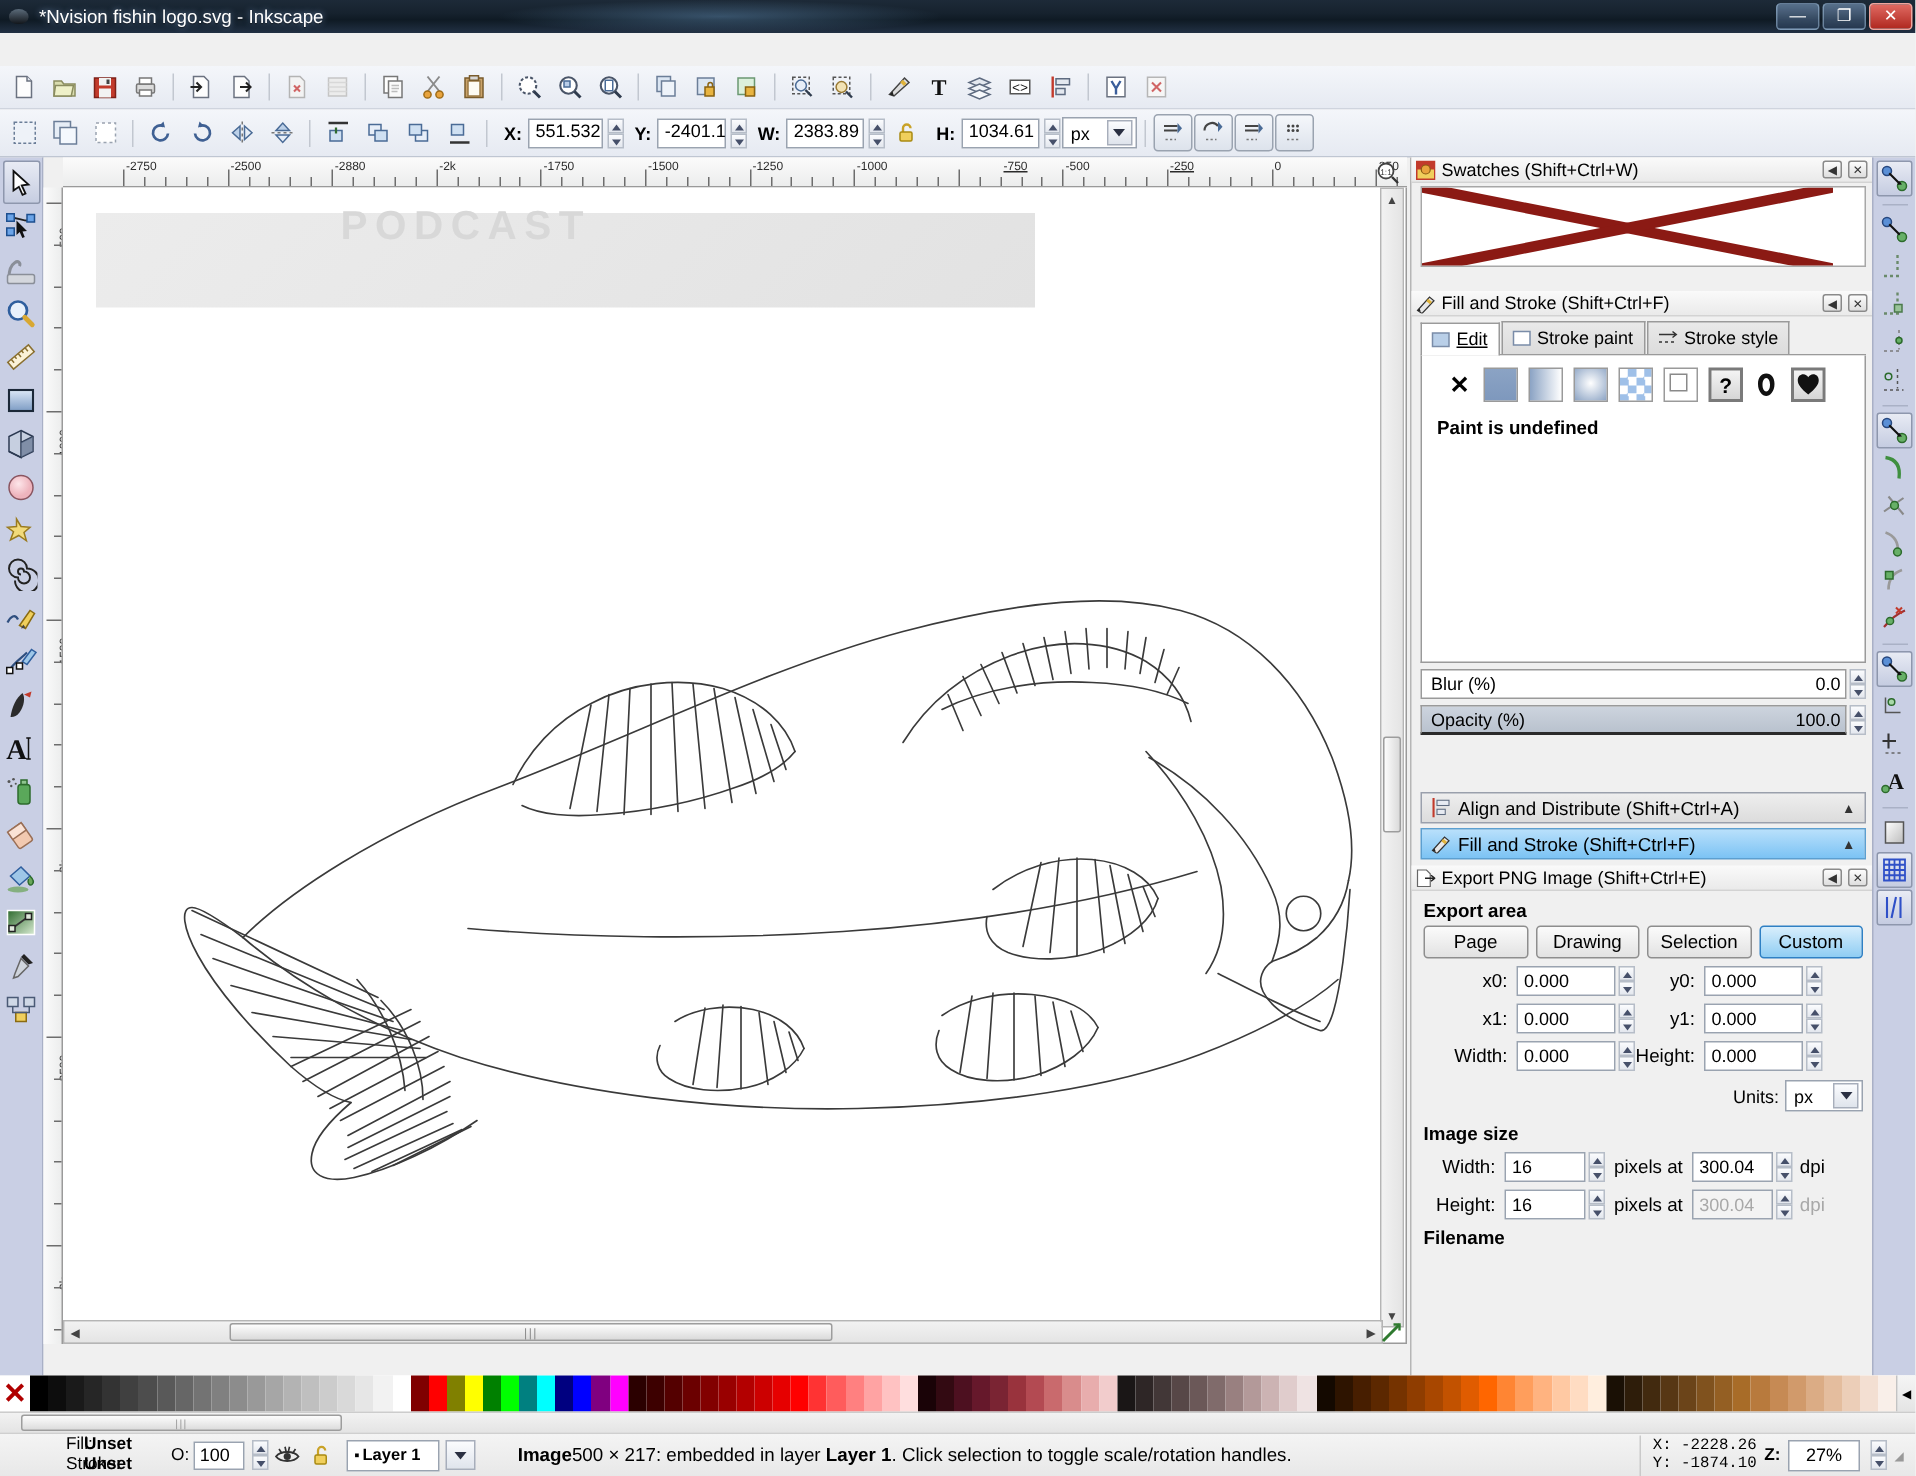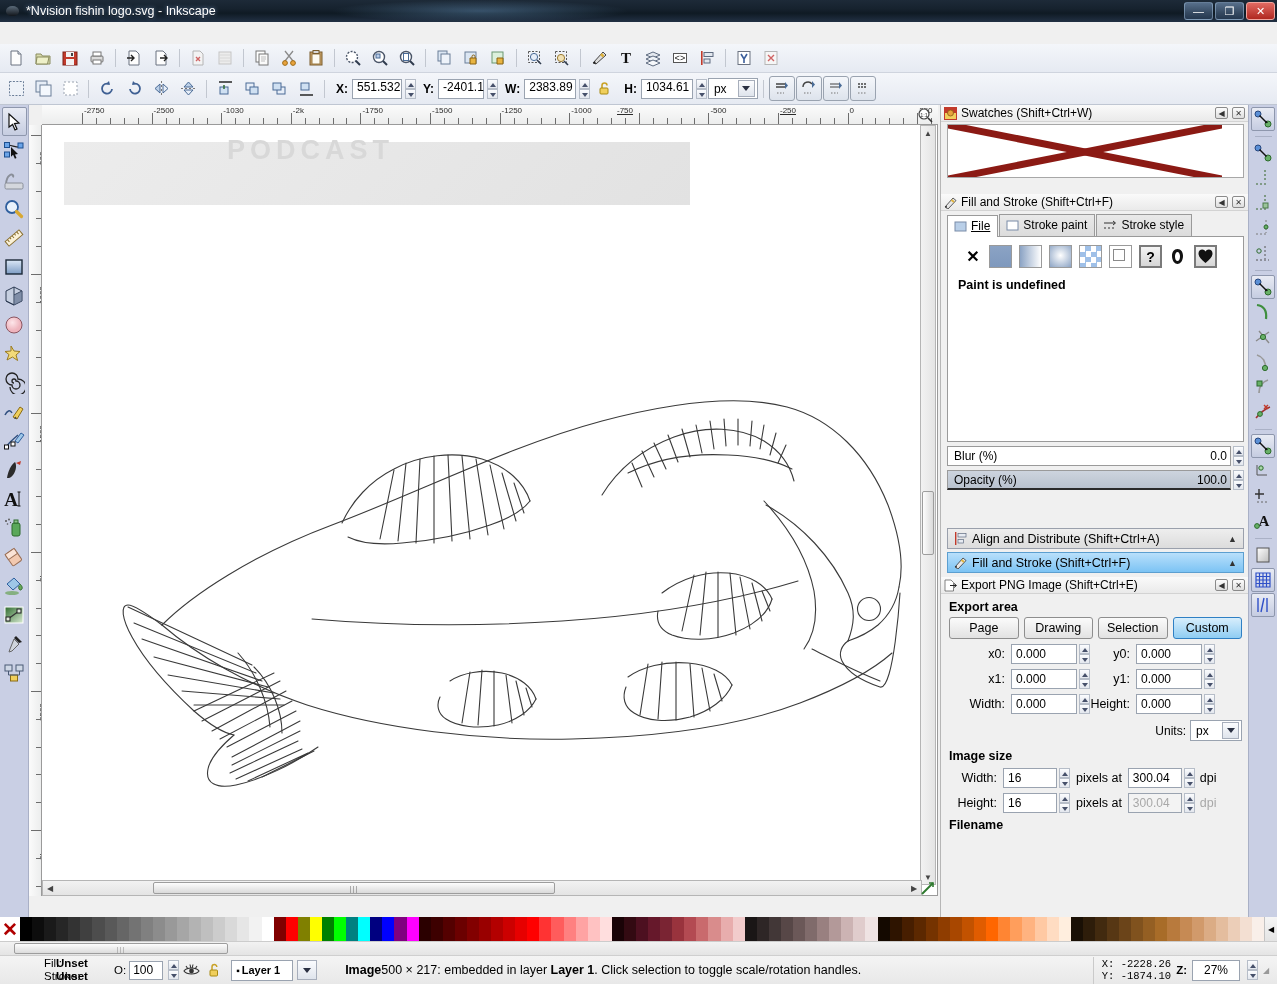--- a/index.html
+++ b/index.html
@@ -773,21 +773,21 @@
           <div class="rtick" style="left: 67.84px; top: 13px; width: 1px; height: 6px;"></div>
           <div class="rtick" style="left: 81.76px; top: 13px; width: 1px; height: 6px;"></div>
           <div class="rtick" style="left: 95.68px; top: 13px; width: 1px; height: 6px;"></div>
           <div class="rtick" style="left: 109.6px; top: 8px; width: 1px; height: 11px;"></div>
           <div class="rlabel" style="left: 111.6px; top: 1px;">-2500</div>
           <div class="rtick" style="left: 123.52px; top: 13px; width: 1px; height: 6px;"></div>
           <div class="rtick" style="left: 137.44px; top: 13px; width: 1px; height: 6px;"></div>
           <div class="rtick" style="left: 151.36px; top: 13px; width: 1px; height: 6px;"></div>
           <div class="rtick" style="left: 165.28px; top: 13px; width: 1px; height: 6px;"></div>
           <div class="rtick" style="left: 179.2px; top: 8px; width: 1px; height: 11px;"></div>
-          <div class="rlabel" style="left: 181.2px; top: 1px;">-1030</div>
+          <div class="rlabel" style="left: 181.2px; top: 1px;">-2880</div>
           <div class="rtick" style="left: 193.12px; top: 13px; width: 1px; height: 6px;"></div>
           <div class="rtick" style="left: 207.04px; top: 13px; width: 1px; height: 6px;"></div>
           <div class="rtick" style="left: 220.96px; top: 13px; width: 1px; height: 6px;"></div>
           <div class="rtick" style="left: 234.88px; top: 13px; width: 1px; height: 6px;"></div>
           <div class="rtick" style="left: 248.8px; top: 8px; width: 1px; height: 11px;"></div>
           <div class="rlabel" style="left: 250.8px; top: 1px;">-2k</div>
           <div class="rtick" style="left: 262.72px; top: 13px; width: 1px; height: 6px;"></div>
           <div class="rtick" style="left: 276.64px; top: 13px; width: 1px; height: 6px;"></div>
           <div class="rtick" style="left: 290.56px; top: 13px; width: 1px; height: 6px;"></div>
           <div class="rtick" style="left: 304.48px; top: 13px; width: 1px; height: 6px;"></div>
@@ -809,21 +809,21 @@
           <div class="rtick" style="left: 485.44px; top: 13px; width: 1px; height: 6px;"></div>
           <div class="rtick" style="left: 499.36px; top: 13px; width: 1px; height: 6px;"></div>
           <div class="rtick" style="left: 513.28px; top: 13px; width: 1px; height: 6px;"></div>
           <div class="rtick" style="left: 527.2px; top: 8px; width: 1px; height: 11px;"></div>
           <div class="rlabel" style="left: 529.2px; top: 1px;">-1000</div>
           <div class="rtick" style="left: 541.12px; top: 13px; width: 1px; height: 6px;"></div>
           <div class="rtick" style="left: 555.04px; top: 13px; width: 1px; height: 6px;"></div>
           <div class="rtick" style="left: 568.96px; top: 13px; width: 1px; height: 6px;"></div>
           <div class="rtick" style="left: 582.88px; top: 13px; width: 1px; height: 6px;"></div>
           <div class="rtick" style="left: 596.8px; top: 8px; width: 1px; height: 11px;"></div>
-          <div class="rlabel" style="left: 575px; top: 1px; text-decoration: underline;">-750</div>
+          <div class="rlabel" style="left: 627px; top: 1px; text-decoration: underline;">-750</div>
           <div class="rtick" style="left: 610.72px; top: 13px; width: 1px; height: 6px;"></div>
           <div class="rtick" style="left: 624.64px; top: 13px; width: 1px; height: 6px;"></div>
           <div class="rtick" style="left: 638.56px; top: 13px; width: 1px; height: 6px;"></div>
           <div class="rtick" style="left: 652.48px; top: 13px; width: 1px; height: 6px;"></div>
           <div class="rtick" style="left: 666.4px; top: 8px; width: 1px; height: 11px;"></div>
           <div class="rlabel" style="left: 668.4px; top: 1px;">-500</div>
           <div class="rtick" style="left: 680.32px; top: 13px; width: 1px; height: 6px;"></div>
           <div class="rtick" style="left: 694.24px; top: 13px; width: 1px; height: 6px;"></div>
           <div class="rtick" style="left: 708.16px; top: 13px; width: 1px; height: 6px;"></div>
           <div class="rtick" style="left: 722.08px; top: 13px; width: 1px; height: 6px;"></div>
@@ -1137,21 +1137,21 @@
       <span class="dlgbtn">✕</span>
     </div>
 
     <div class="fstabs">
       <div class="fstab sel">
         <span>
             <svg width="13" height="13" viewBox="0 0 13 13">
               <rect x="1" y="2" width="11" height="9" fill="#b9cfe8" stroke="#7a8ca8"></rect>
             </svg>
           </span>
-        <span style="text-decoration:underline">File</span>
+        <span style="text-decoration:underline">Edit</span>
       </div>
       <div class="fstab">
         <span>
             <svg width="13" height="13" viewBox="0 0 13 13">
               <rect x="1" y="2" width="11" height="9" fill="#fff" stroke="#7a8ca8"></rect>
             </svg>
           </span>
         <span>Stroke paint</span>
       </div>
       <div class="fstab">

